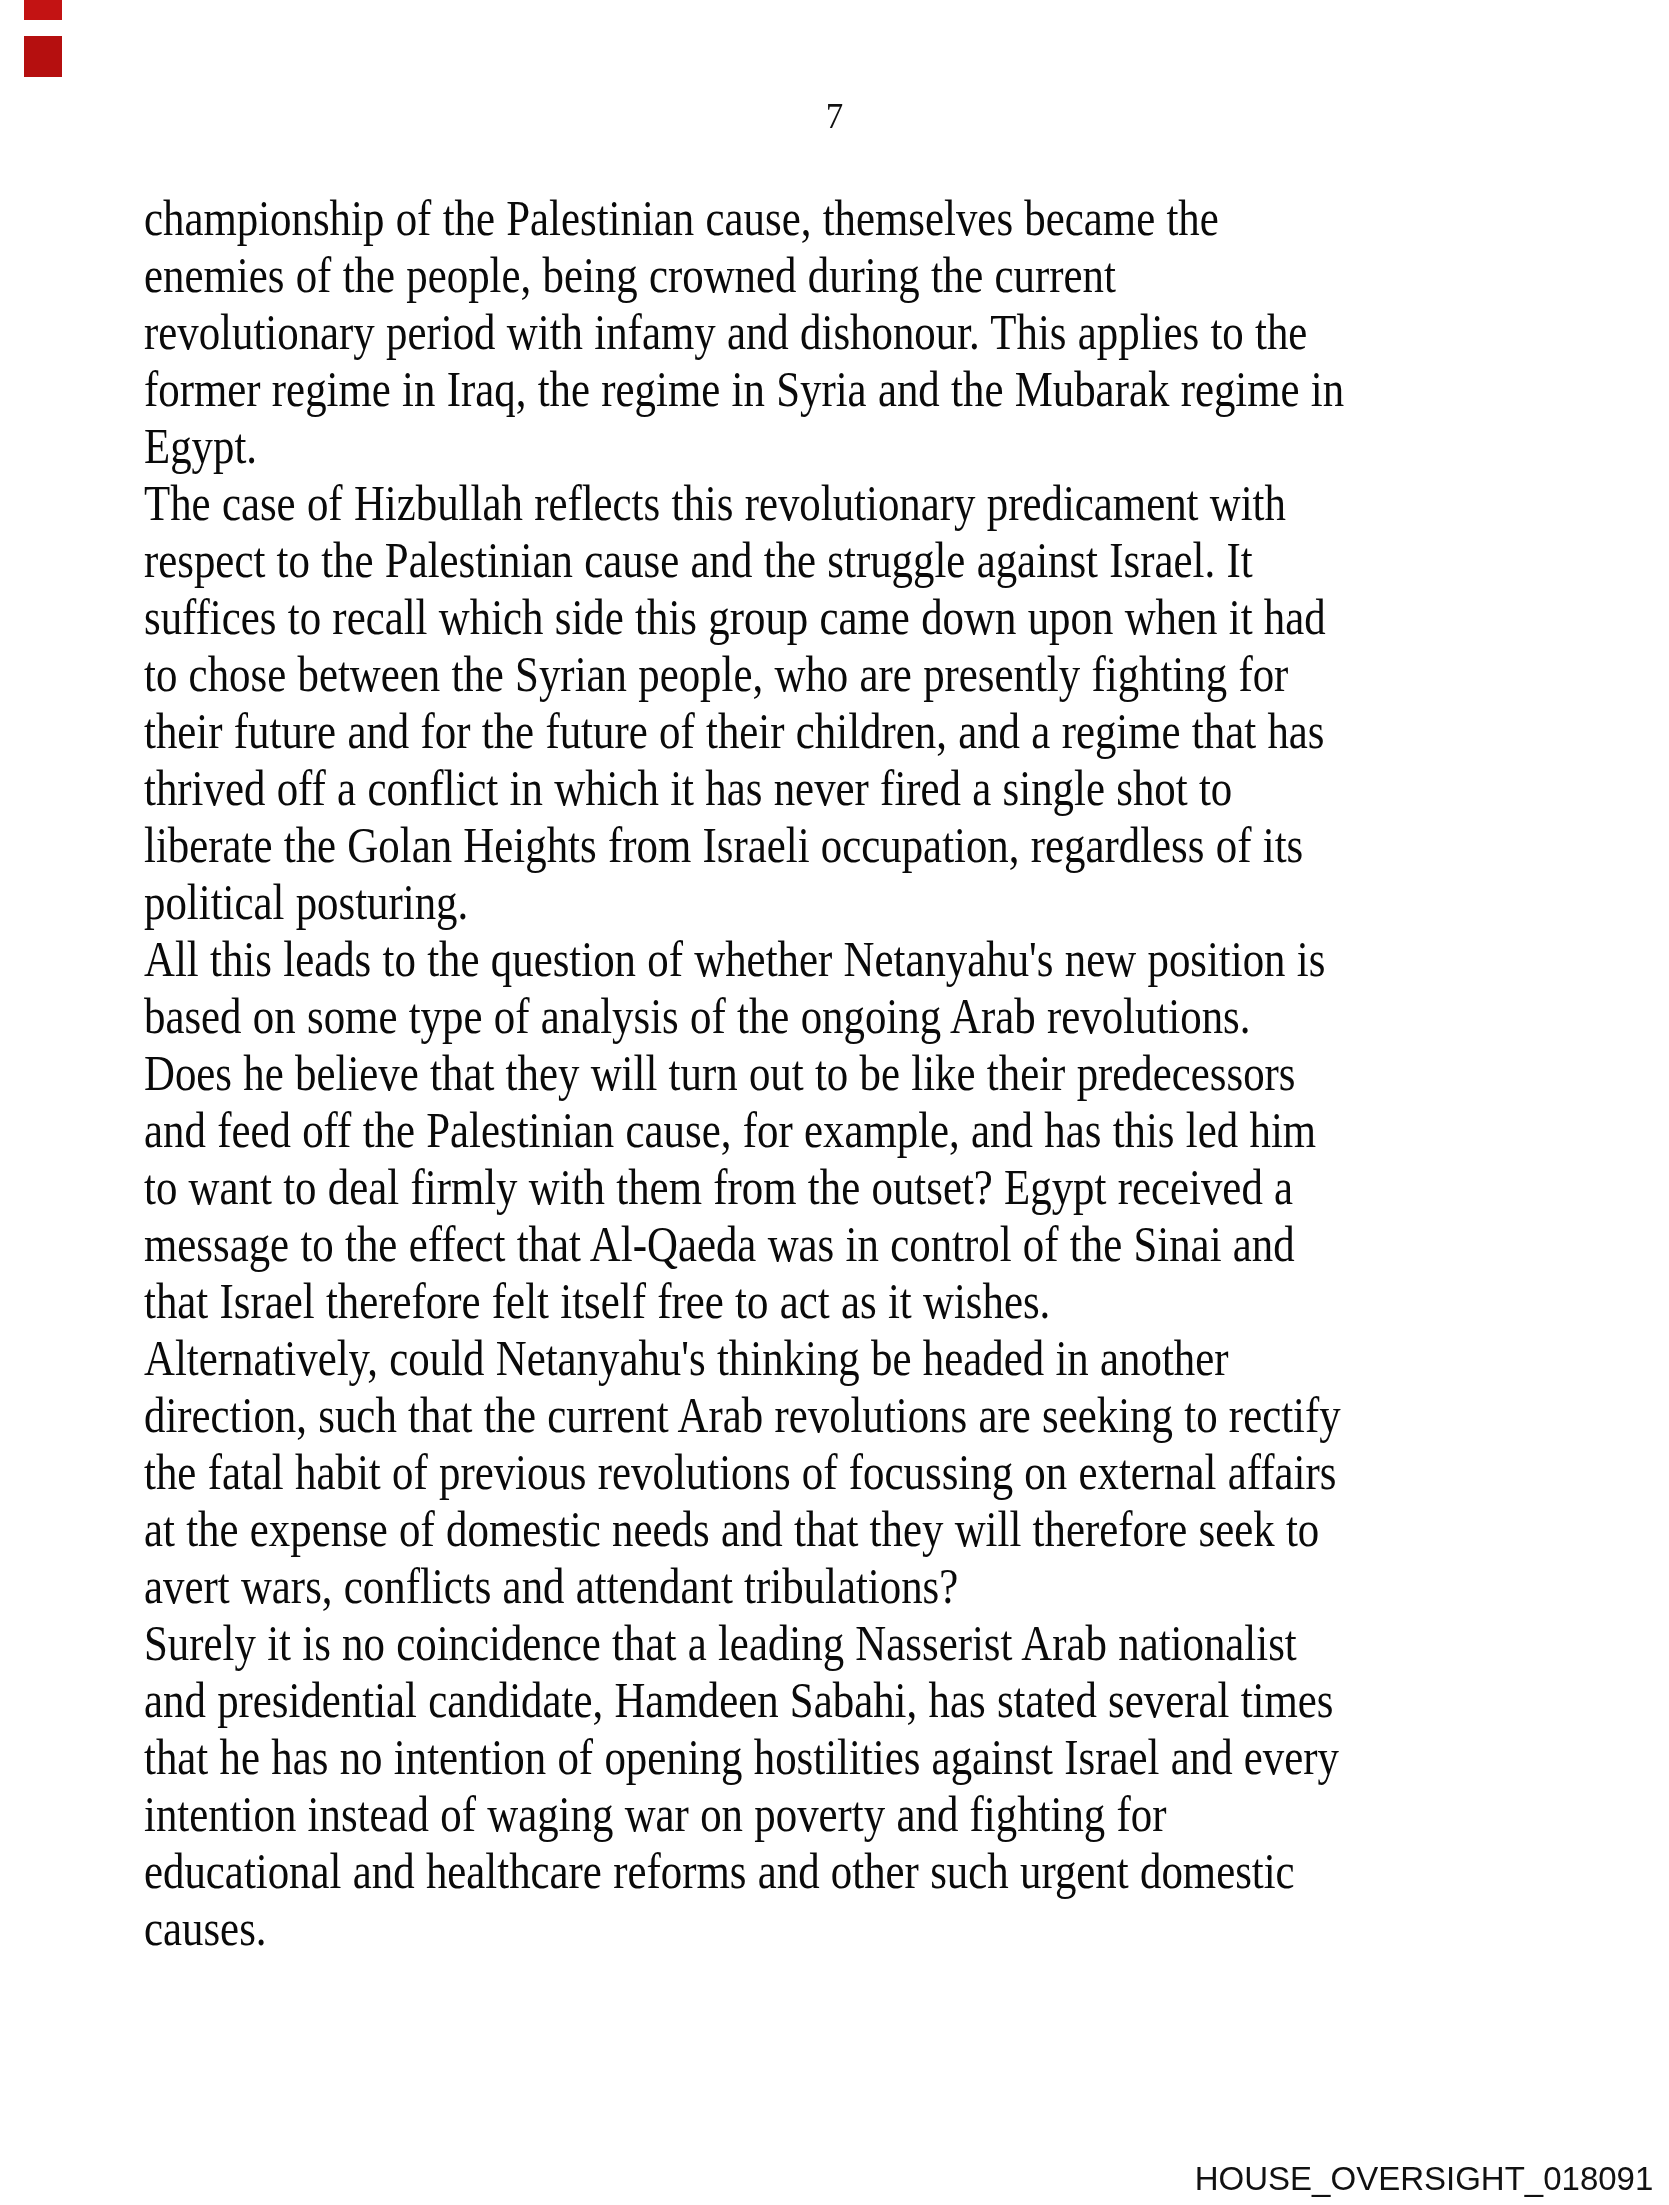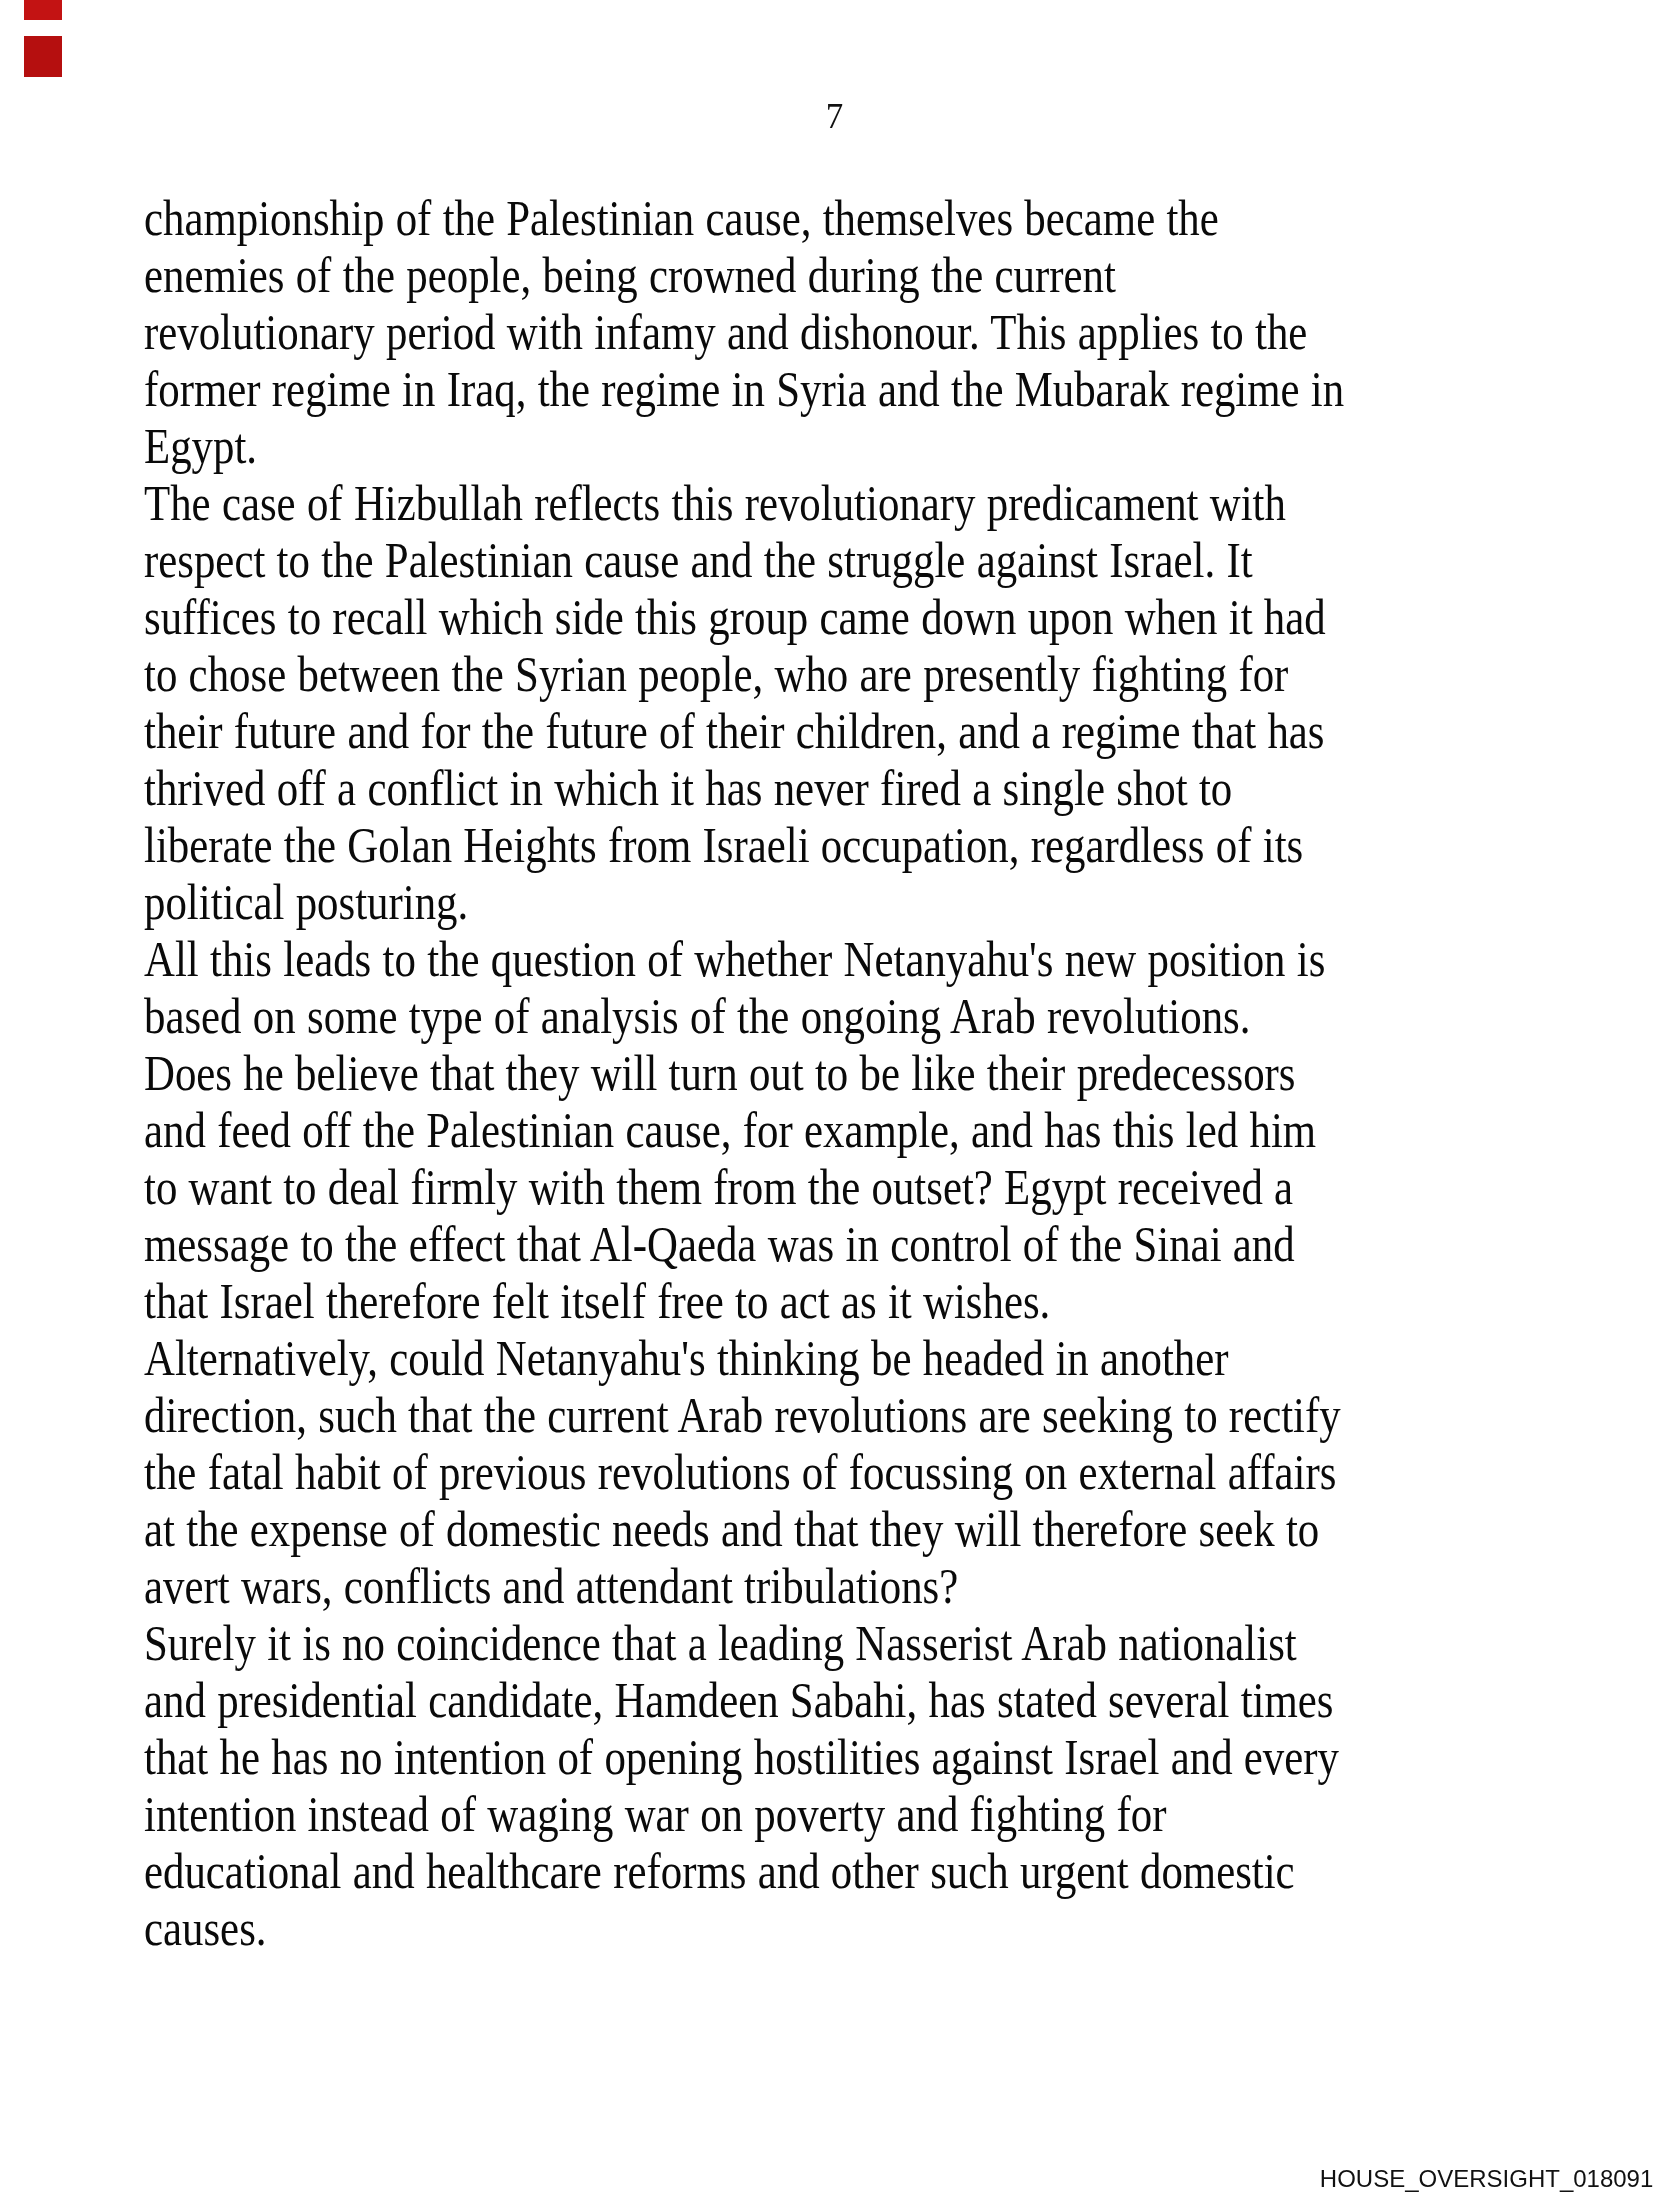--- a/index.html
+++ b/index.html
@@ -59,21 +59,21 @@
   #body-text .ln {
     white-space: nowrap;
     min-height: 57px;
   }
   
   #bates-stamp {
     position: absolute;
     right: 15.7px;
     bottom: 9.2px;
     font-family: "Liberation Sans", sans-serif;
-    font-size: 24px;
+    font-size: 33px;
     line-height: 35px;
     color: #111111;
     white-space: nowrap;
   }
 </style>
 </head>
 <body>
 
 <div id="page">
 

